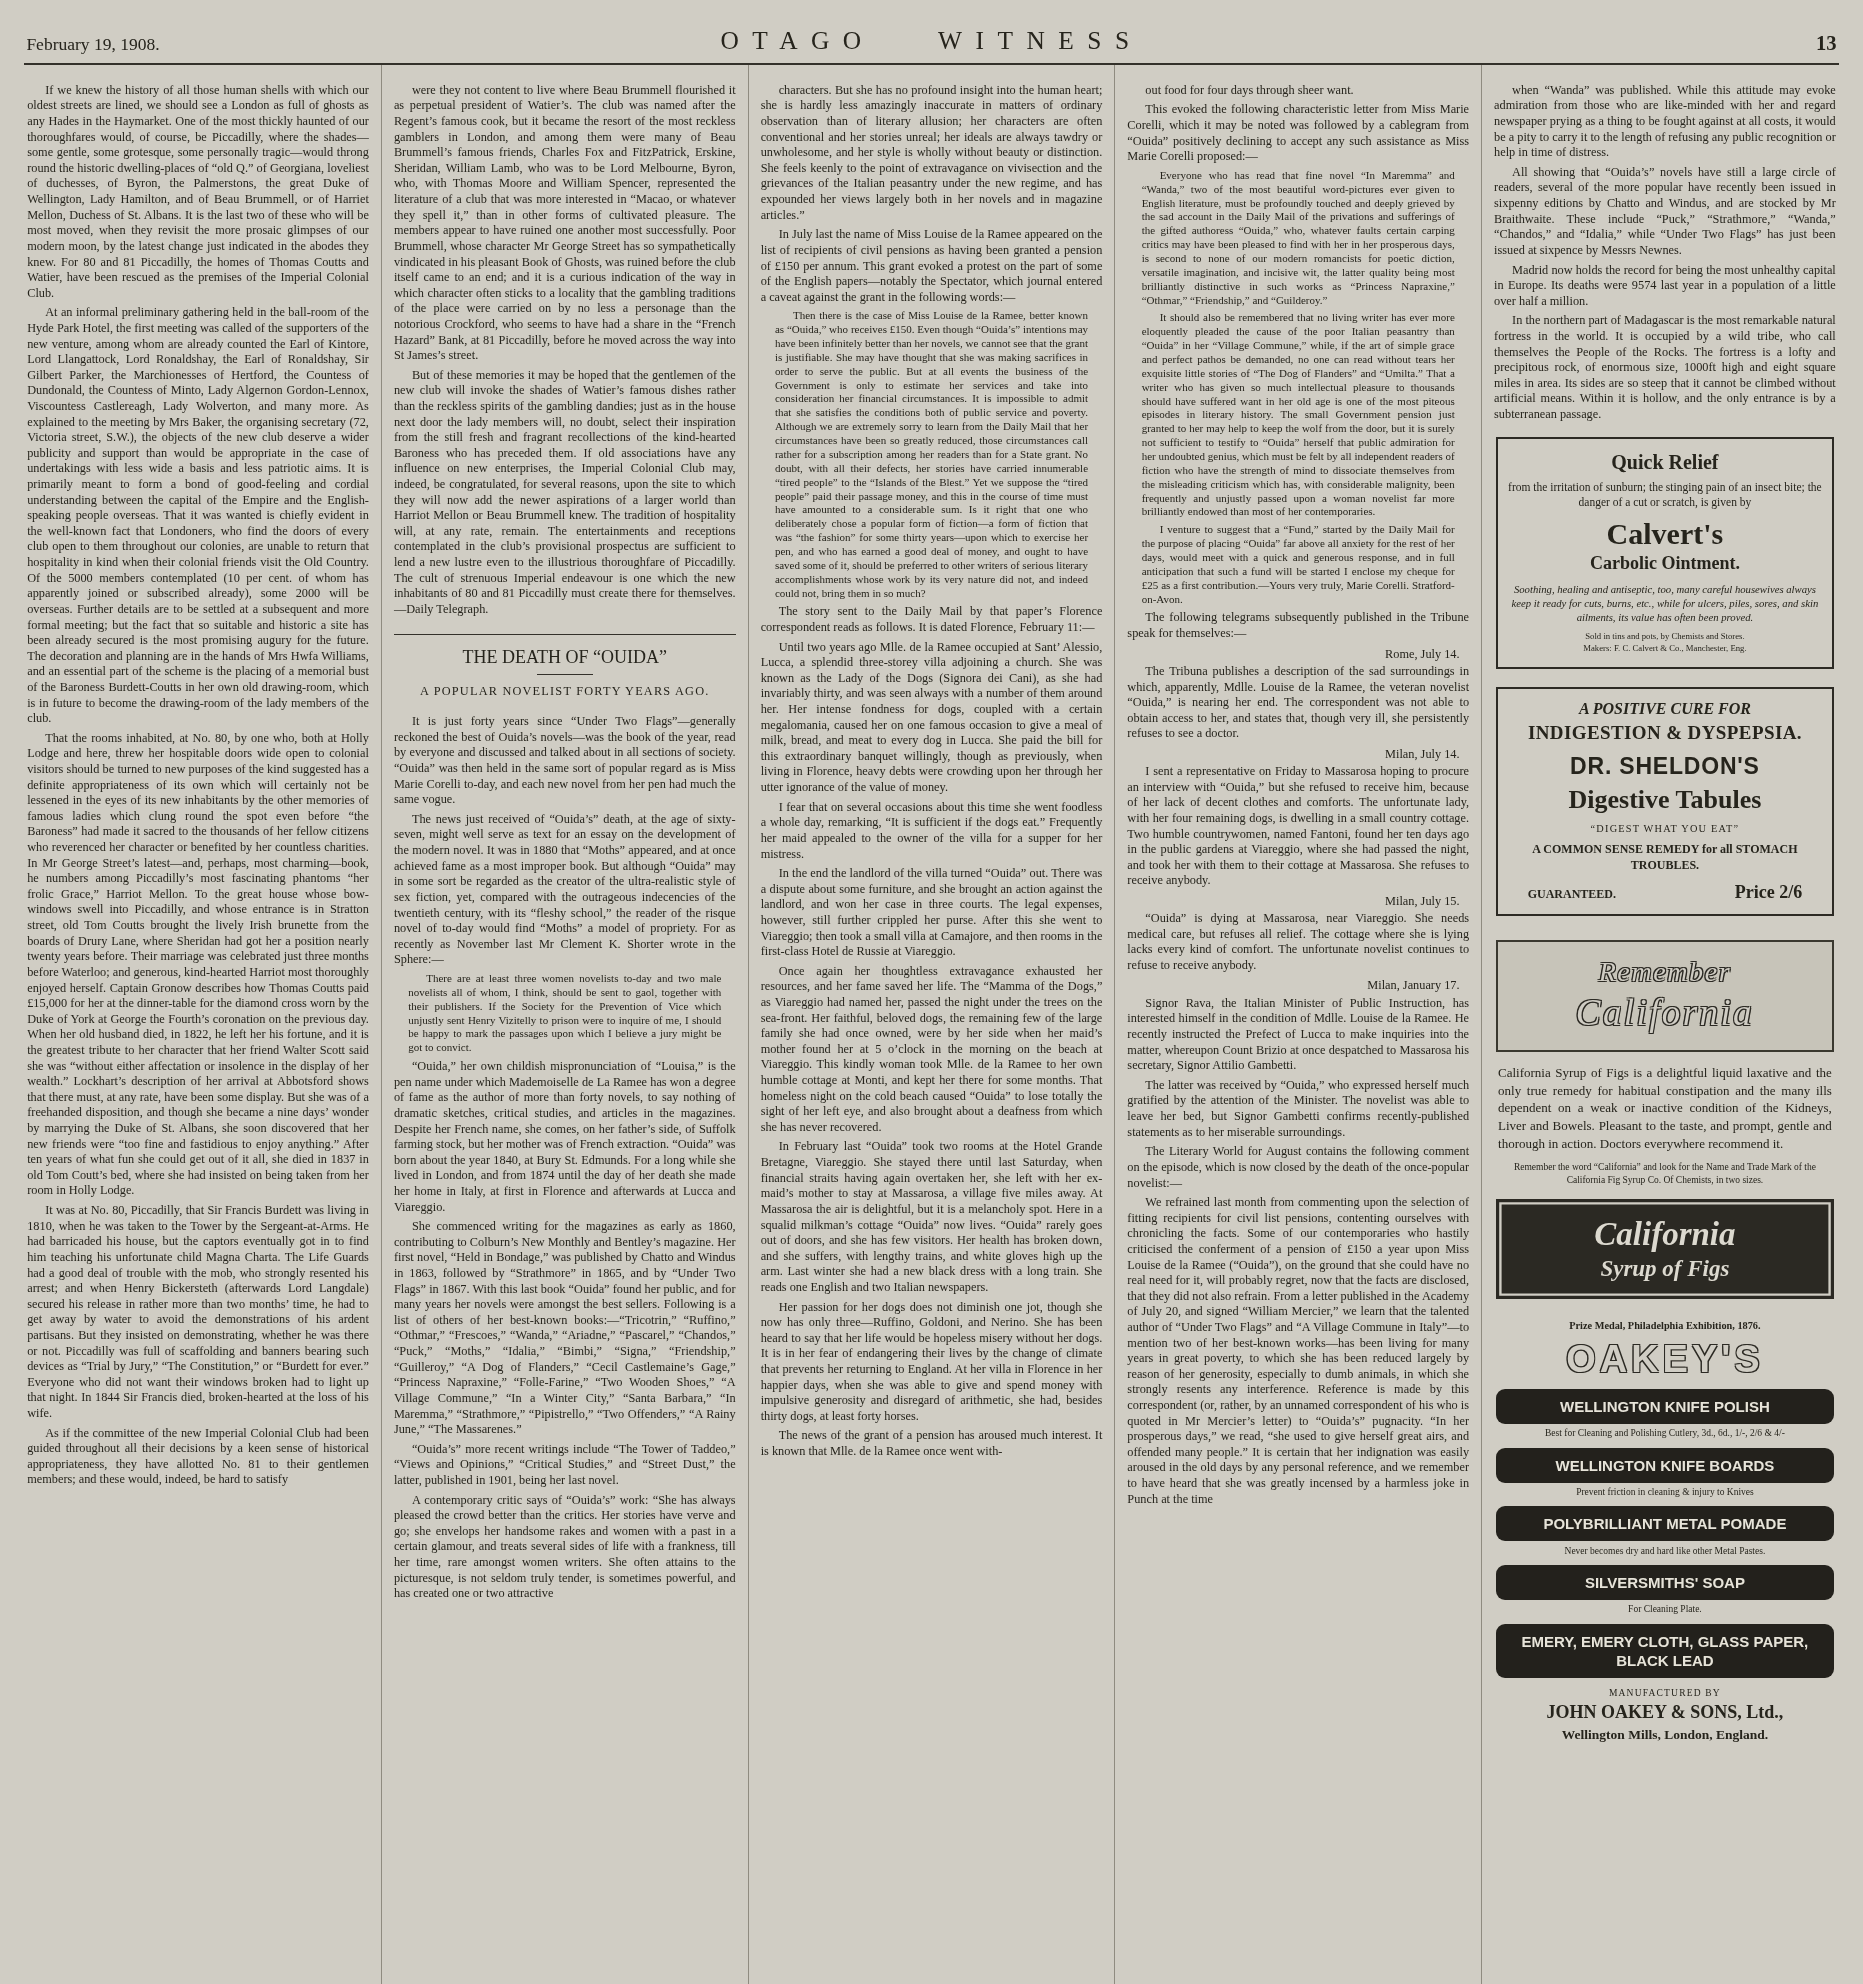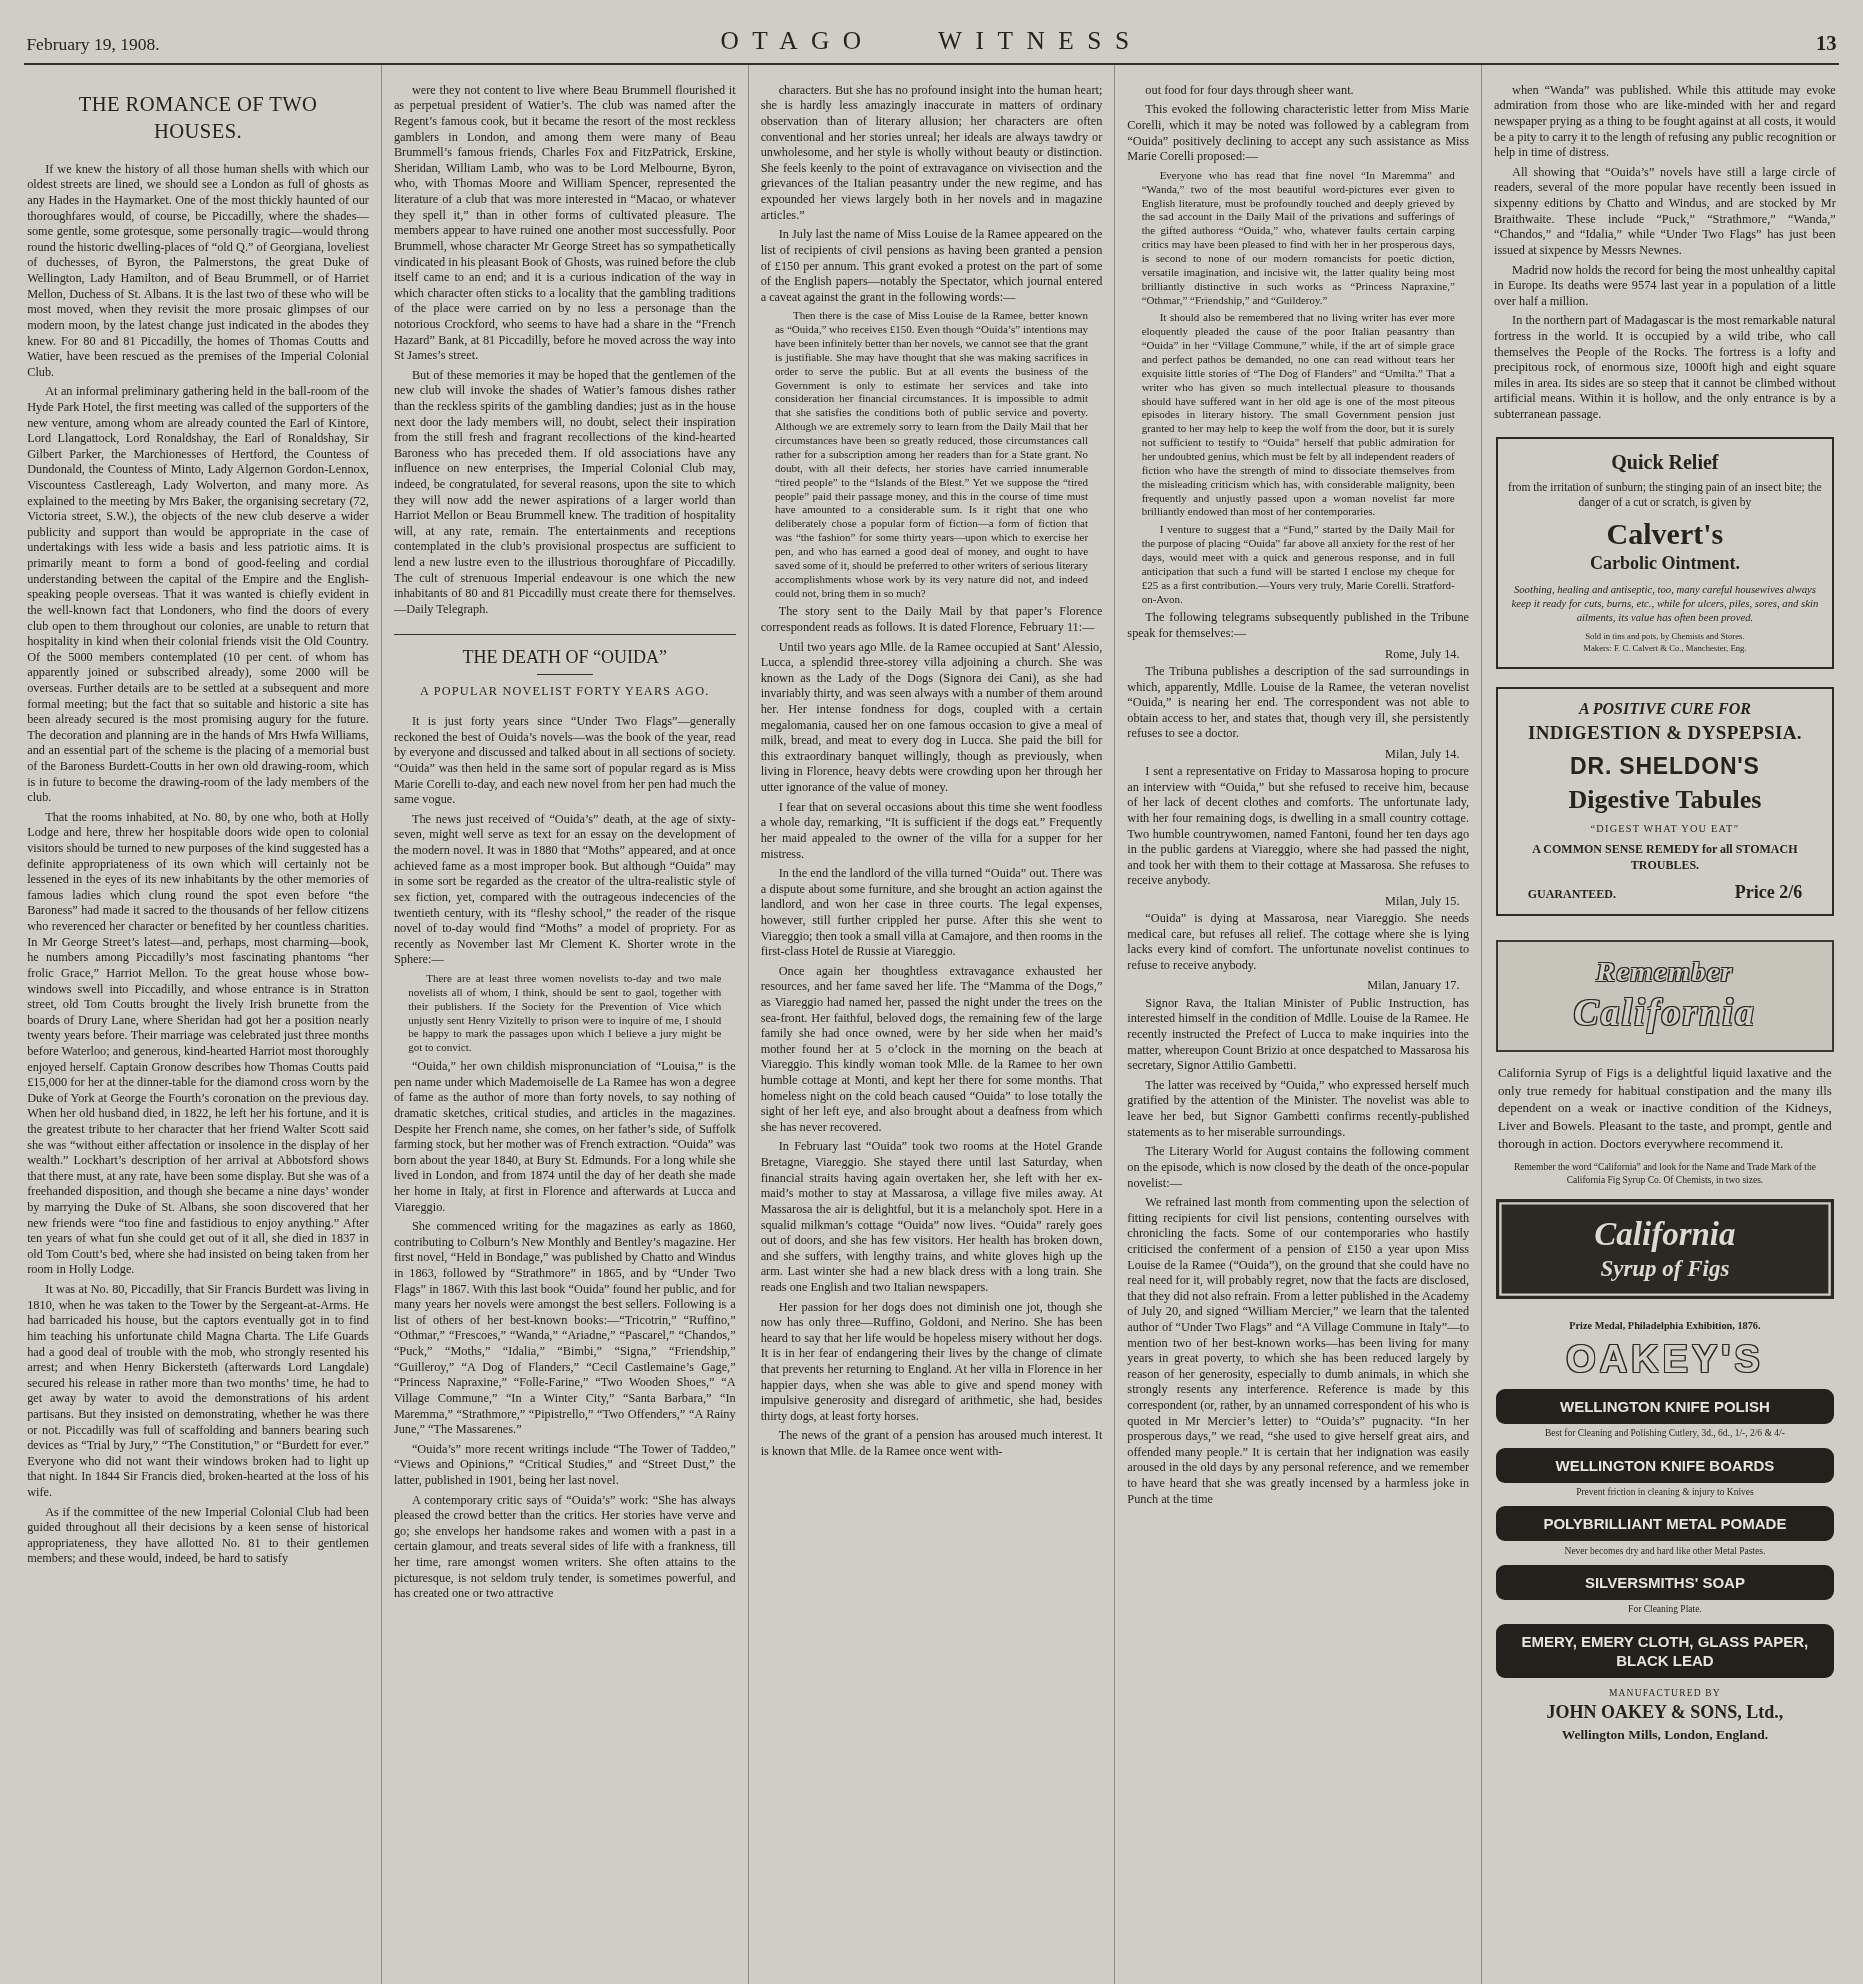--- a/index.html
+++ b/index.html
@@ -65,21 +65,21 @@
   .sh-tag2{font-size:19px;font-weight:bold;letter-spacing:0.4px;margin:4px 0 8.7px;}
   .sh-brand{font-size:23px;font-weight:bold;font-family:"Liberation Sans",sans-serif;letter-spacing:0.8px;}
   .sh-product{font-size:26px;font-weight:bold;margin:5.6px 0 8px;}
   .sh-slogan{font-size:10.3px;letter-spacing:1.2px;margin-bottom:7.1px;}
   .sh-body{font-size:12px;font-weight:bold;line-height:1.35;margin-bottom:8.7px;}
   .sh-bottom{display:flex;justify-content:space-between;align-items:baseline;font-size:12px;font-weight:bold;padding:0 4px;}
   .sh-price{font-size:18px;}
   .ad-california{margin-top:24px;text-align:center;}
   .cal-head{border:2.4px solid #3a382f;background:#c7c4b9;padding:13.5px 4px 16px;}
   .outline-text{
-    font-weight:bold;font-style:italic;color:var(--paper-color);
+    font-weight:normal;font-style:italic;color:var(--paper-color);
     text-shadow:-1.2px -1.2px 0 #2c2a24,1.2px -1.2px 0 #2c2a24,-1.2px 1.2px 0 #2c2a24,1.2px 1.2px 0 #2c2a24;
   }
   .cal-head-line1{font-size:28px;letter-spacing:1.6px;}
   .cal-head-line2{font-size:37px;letter-spacing:2.4px;margin-top:3.2px;}
   .cal-body{font-size:13px;line-height:1.36;text-align:justify;margin:12px 2.4px 8.7px;}
   .cal-foot{font-size:9.5px;line-height:1.35;margin-bottom:12px;}
   .cal-box{background:#2b2923;color:#dcd9cf;padding:17.5px 6.4px;box-shadow:inset 0 0 0 3.2px #2b2923,inset 0 0 0 5.6px #d0cdc4;}
   .cal-box-line1{font-size:33px;font-style:italic;font-weight:bold;}
   .cal-box-line2{font-size:23px;font-style:italic;font-weight:bold;margin-top:2.4px;}
   .ad-oakeys{margin-top:21.4px;text-align:center;}
@@ -106,21 +106,20 @@
 
   <div class="page-header">
     <div class="page-date">February 19, 1908.</div>
     <div class="masthead">OTAGO WITNESS</div>
     <div class="page-number">13</div>
   </div>
 
   <div class="columns">
 
     <section class="col">
-      <h1 class="headline1">THE ROMANCE OF TWO HOUSES.</h1>
       <div>
           <p class="para">If we knew the history of all those human shells with which our oldest streets are lined, we should see a London as full of ghosts as any Hades in the Haymarket. One of the most thickly haunted of our thoroughfares would, of course, be Piccadilly, where the shades—some gentle, some grotesque, some personally tragic—would throng round the historic dwelling-places of “old Q.” of Georgiana, loveliest of duchesses, of Byron, the Palmerstons, the great Duke of Wellington, Lady Hamilton, and of Beau Brummell, or of Harriet Mellon, Duchess of St. Albans. It is the last two of these who will be most moved, when they revisit the more prosaic glimpses of our modern moon, by the latest change just indicated in the abodes they knew. For 80 and 81 Piccadilly, the homes of Thomas Coutts and Watier, have been rescued as the premises of the Imperial Colonial Club.</p>
           <p class="para">At an informal preliminary gathering held in the ball-room of the Hyde Park Hotel, the first meeting was called of the supporters of the new venture, among whom are already counted the Earl of Kintore, Lord Llangattock, Lord Ronaldshay, the Earl of Ronaldshay, Sir Gilbert Parker, the Marchionesses of Hertford, the Countess of Dundonald, the Countess of Minto, Lady Algernon Gordon-Lennox, Viscountess Castlereagh, Lady Wolverton, and many more. As explained to the meeting by Mrs Baker, the organising secretary (72, Victoria street, S.W.), the objects of the new club deserve a wider publicity and support than would be appropriate in the case of undertakings with less wide a basis and less patriotic aims. It is primarily meant to form a bond of good-feeling and cordial understanding between the capital of the Empire and the English-speaking people overseas. That it was wanted is chiefly evident in the well-known fact that Londoners, who find the doors of every club open to them throughout our colonies, are unable to return that hospitality in kind when their colonial friends visit the Old Country. Of the 5000 members contemplated (10 per cent. of whom has apparently joined or subscribed already), some 2000 will be overseas. Further details are to be settled at a subsequent and more formal meeting; but the fact that so suitable and historic a site has been already secured is the most promising augury for the future. The decoration and planning are in the hands of Mrs Hwfa Williams, and an essential part of the scheme is the placing of a memorial bust of the Baroness Burdett-Coutts in her own old drawing-room, which is in future to become the drawing-room of the lady members of the club.</p>
           <p class="para">That the rooms inhabited, at No. 80, by one who, both at Holly Lodge and here, threw her hospitable doors wide open to colonial visitors should be turned to new purposes of the kind suggested has a definite appropriateness of its own which will certainly not be lessened in the eyes of its new inhabitants by the other memories of famous ladies which clung round the spot even before “the Baroness” had made it sacred to the thousands of her fellow citizens who reverenced her character or benefited by her countless charities. In Mr George Street’s latest—and, perhaps, most charming—book, he numbers among Piccadilly’s most fascinating phantoms “her frolic Grace,” Harriot Mellon. To the great house whose bow-windows swell into Piccadilly, and whose entrance is in Stratton street, old Tom Coutts brought the lively Irish brunette from the boards of Drury Lane, where Sheridan had got her a position nearly twenty years before. Their marriage was celebrated just three months before Waterloo; and generous, kind-hearted Harriot most thoroughly enjoyed herself. Captain Gronow describes how Thomas Coutts paid £15,000 for her at the dinner-table for the diamond cross worn by the Duke of York at George the Fourth’s coronation on the previous day. When her old husband died, in 1822, he left her his fortune, and it is the greatest tribute to her character that her friend Walter Scott said she was “without either affectation or insolence in the display of her wealth.” Lockhart’s description of her arrival at Abbotsford shows that there must, at any rate, have been some display. But she was of a freehanded disposition, and though she became a nine days’ wonder by marrying the Duke of St. Albans, she soon discovered that her new friends were “too fine and fastidious to enjoy anything.” After ten years of what fun she could get out of it all, she died in 1837 in old Tom Coutt’s bed, where she had insisted on being taken from her room in Holly Lodge.</p>
           <p class="para">It was at No. 80, Piccadilly, that Sir Francis Burdett was living in 1810, when he was taken to the Tower by the Sergeant-at-Arms. He had barricaded his house, but the captors eventually got in to find him teaching his unfortunate child Magna Charta. The Life Guards had a good deal of trouble with the mob, who strongly resented his arrest; and when Henry Bickersteth (afterwards Lord Langdale) secured his release in rather more than two months’ time, he had to get away by water to avoid the demonstrations of his ardent partisans. But they insisted on demonstrating, whether he was there or not. Piccadilly was full of scaffolding and banners bearing such devices as “Trial by Jury,” “The Constitution,” or “Burdett for ever.” Everyone who did not want their windows broken had to light up that night. In 1844 Sir Francis died, broken-hearted at the loss of his wife.</p>
           <p class="para">As if the committee of the new Imperial Colonial Club had been guided throughout all their decisions by a keen sense of historical appropriateness, they have allotted No. 81 to their gentlemen members; and these would, indeed, be hard to satisfy</p>
         </div>
     </section>
 
     <section class="col">

